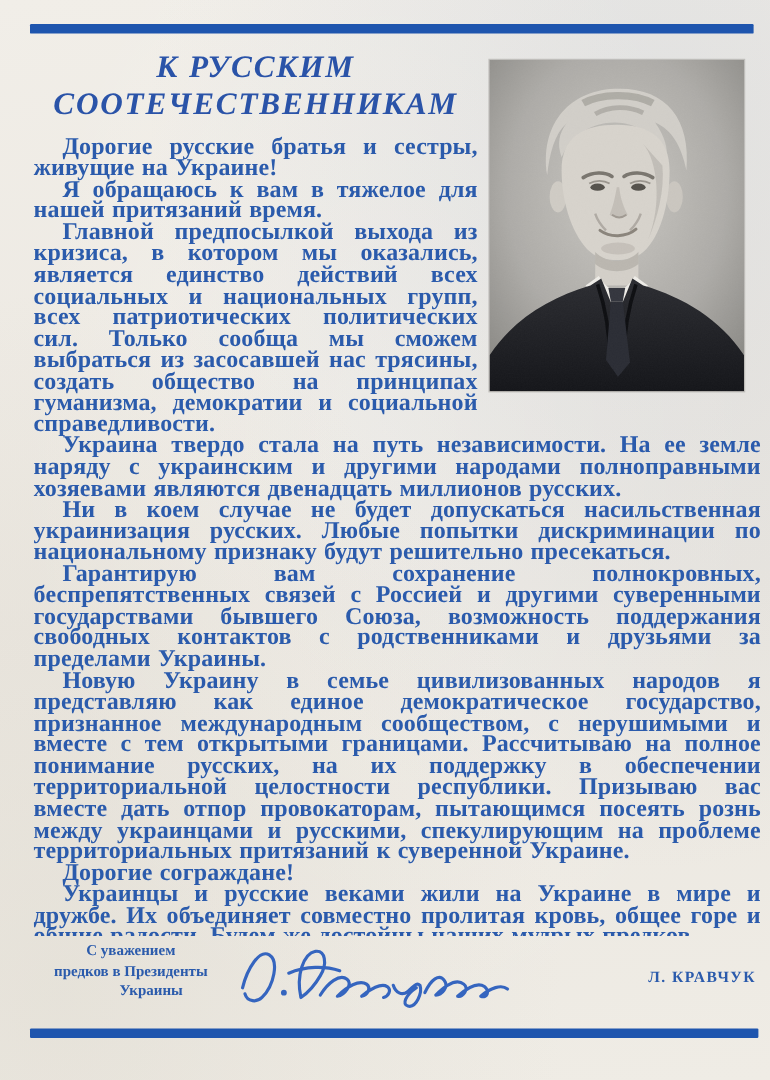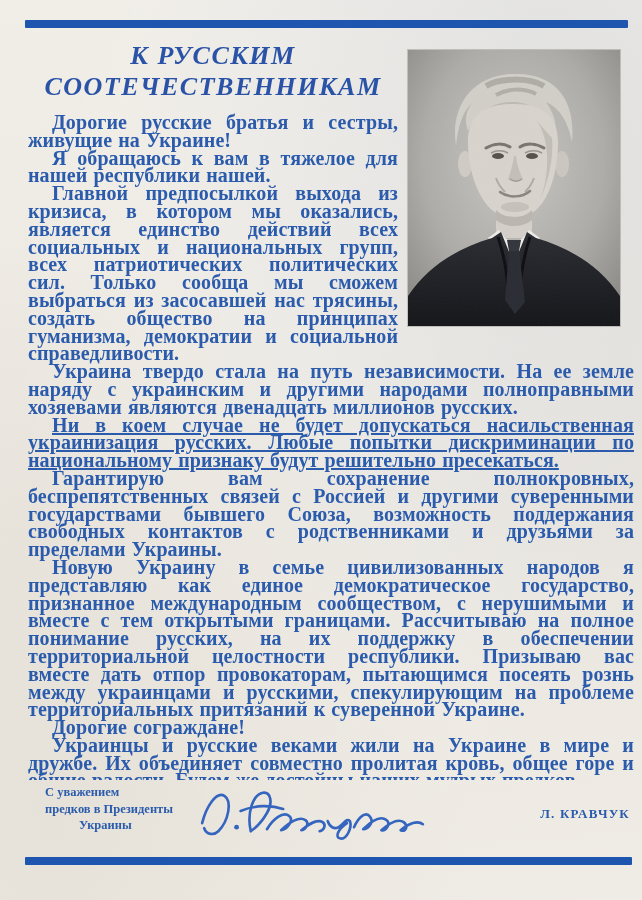--- a/index.html
+++ b/index.html
@@ -132,34 +132,34 @@
         <path d="M101 201 L111 201 L117 252 L107 264 L97 250 Z" fill="#2b2d35"></path>
         <rect x="0" y="0" width="212" height="276" filter="url(#grain)" opacity="0.5" fill="transparent"></rect>
       </svg>
     </div>
 
     <h1 class="heading" style="color: rgb(42, 83, 168);"><span>К РУССКИМ</span>
 <span>СООТЕЧЕСТВЕННИКАМ</span></h1>
 
     <div>
         <p class="para" style="color: rgb(43, 91, 172);">Дорогие русские братья и сестры, живущие на Украине!</p>
-        <p class="para" style="color: rgb(43, 91, 172);">Я обращаюсь к вам в тяжелое для нашей республики нашей.</p>
+        <p class="para" style="color: rgb(43, 91, 172);">Я обращаюсь к вам в тяжелое для нашей притязаний время.</p>
         <p class="para" style="color: rgb(43, 91, 172);">Главной предпосылкой выхода из кризиса, в котором мы оказались, является единство действий всех социальных и национальных групп, всех патриотических политических сил. Только сообща мы сможем выбраться из засосавшей нас трясины, создать общество на принципах гуманизма, демократии и социальной справедливости.</p>
         <p class="para" style="color: rgb(43, 91, 172);">Украина твердо стала на путь независимости. На ее земле наряду с украинским и другими народами полноправными хозяевами являются двенадцать миллионов русских.</p>
-        <p class="para" style="color: rgb(43, 91, 172); text-decoration: underline;">Ни в коем случае не будет допускаться насильственная украинизация русских. Любые попытки дискриминации по национальному признаку будут решительно пресекаться.</p>
+        <p class="para" style="color: rgb(43, 91, 172);">Ни в коем случае не будет допускаться насильственная украинизация русских. Любые попытки дискриминации по национальному признаку будут решительно пресекаться.</p>
         <p class="para" style="color: rgb(43, 91, 172);">Гарантирую вам сохранение полнокровных, беспрепятственных связей с Россией и другими суверенными государствами бывшего Союза, возможность поддержания свободных контактов с родственниками и друзьями за пределами Украины.</p>
         <p class="para" style="color: rgb(43, 91, 172);">Новую Украину в семье цивилизованных народов я представляю как единое демократическое государство, признанное международным сообществом, с нерушимыми и вместе с тем открытыми границами. Рассчитываю на полное понимание русских, на их поддержку в обеспечении территориальной целостности республики. Призываю вас вместе дать отпор провокаторам, пытающимся посеять рознь между украинцами и русскими, спекулирующим на проблеме территориальных притязаний к суверенной Украине.</p>
         <p class="para" style="color: rgb(43, 91, 172);">Дорогие сограждане!</p>
         <p class="para" style="color: rgb(43, 91, 172);">Украинцы и русские веками жили на Украине в мире и дружбе. Их объединяет совместно пролитая кровь, общее горе и общие радости. Будем же достойны наших мудрых предков.</p>
         <p class="para" style="color: rgb(43, 91, 172);">Построим независимую Украину как общий дом украинцев и русских, всех национальностей, ее населяющих!</p>
       </div>
 
   </div>
 
-  <div class="closing-left" style="color: rgb(43, 91, 172);">
+  <div class="closing-left" style="color: rgb(43, 91, 172); text-align: center;">
     <div class="l1">С уважением</div>
     <div class="l2">предков в Президенты</div>
     <div class="l3">Украины</div>
   </div>
 
   <div class="autograph">
     <svg viewBox="0 0 235 70">
       <g fill="none" stroke-linecap="round" stroke-linejoin="round" stroke-width="2.6">
         <path class="sig" d="M10 46 C14 30 24 14 32 19 C40 24 36 44 26 54 C22 58 14 58 12 51" style="stroke: rgb(53, 101, 191);"></path>
         <circle class="sig-dot" cx="44" cy="50" r="2.4" stroke="none" style="fill: rgb(53, 101, 191);"></circle>

